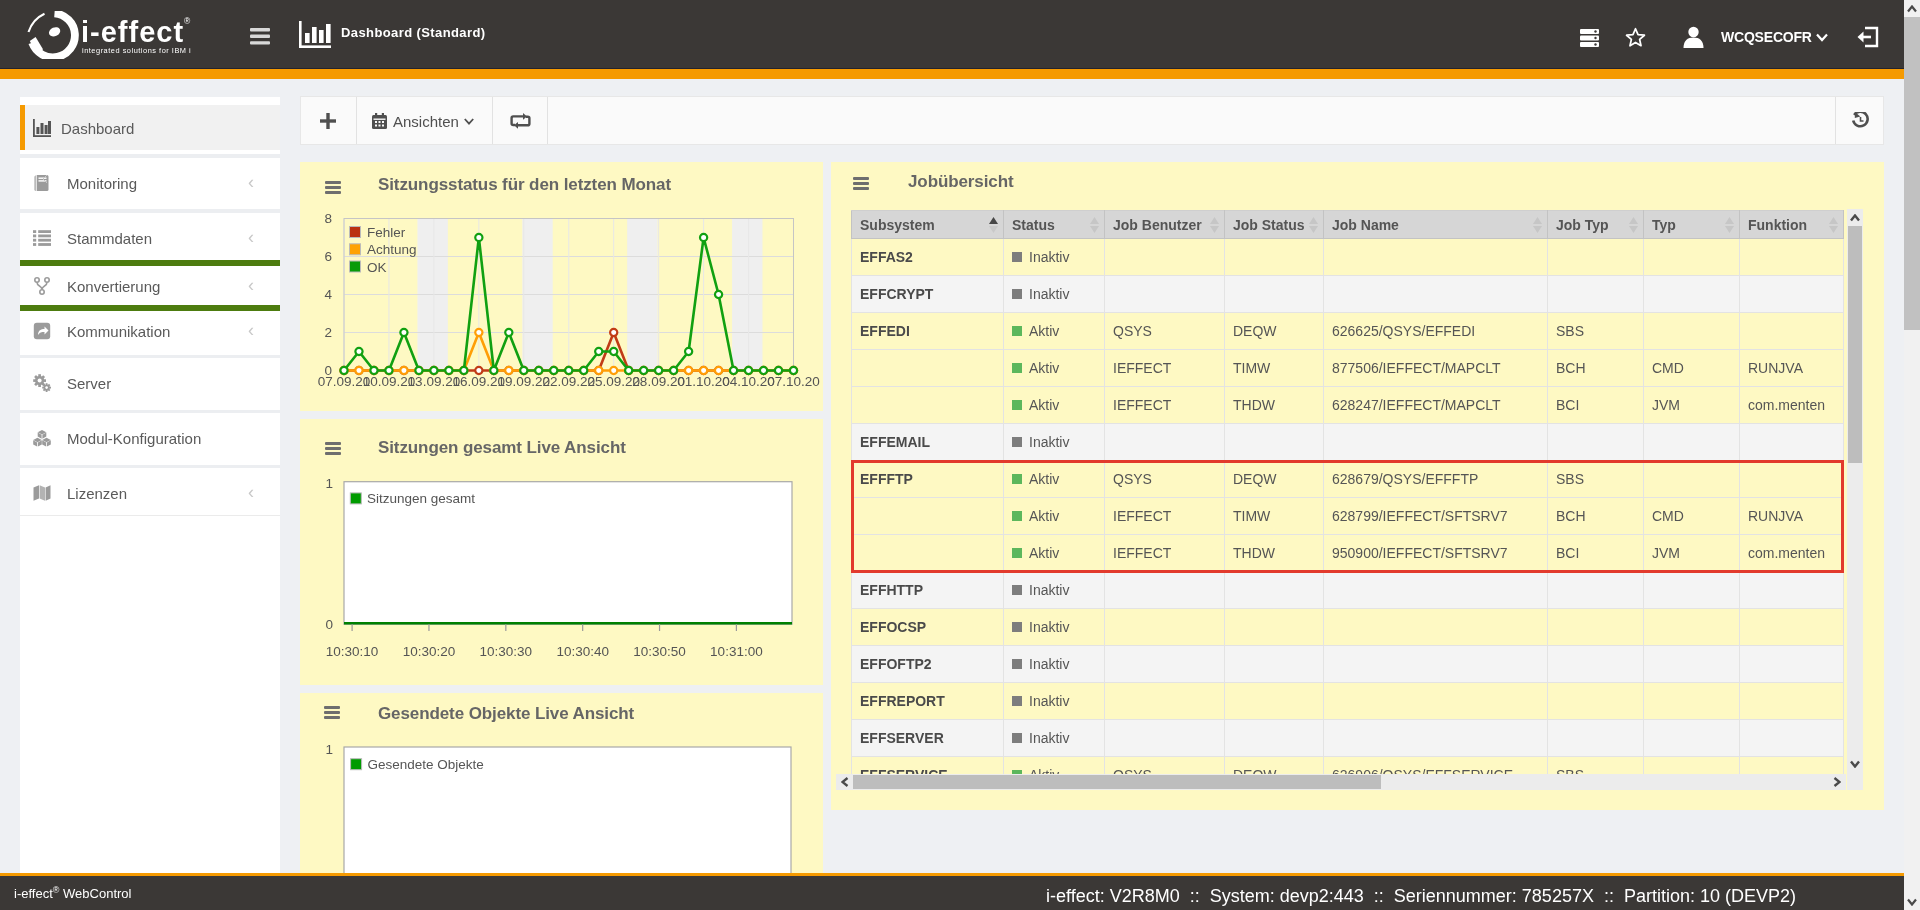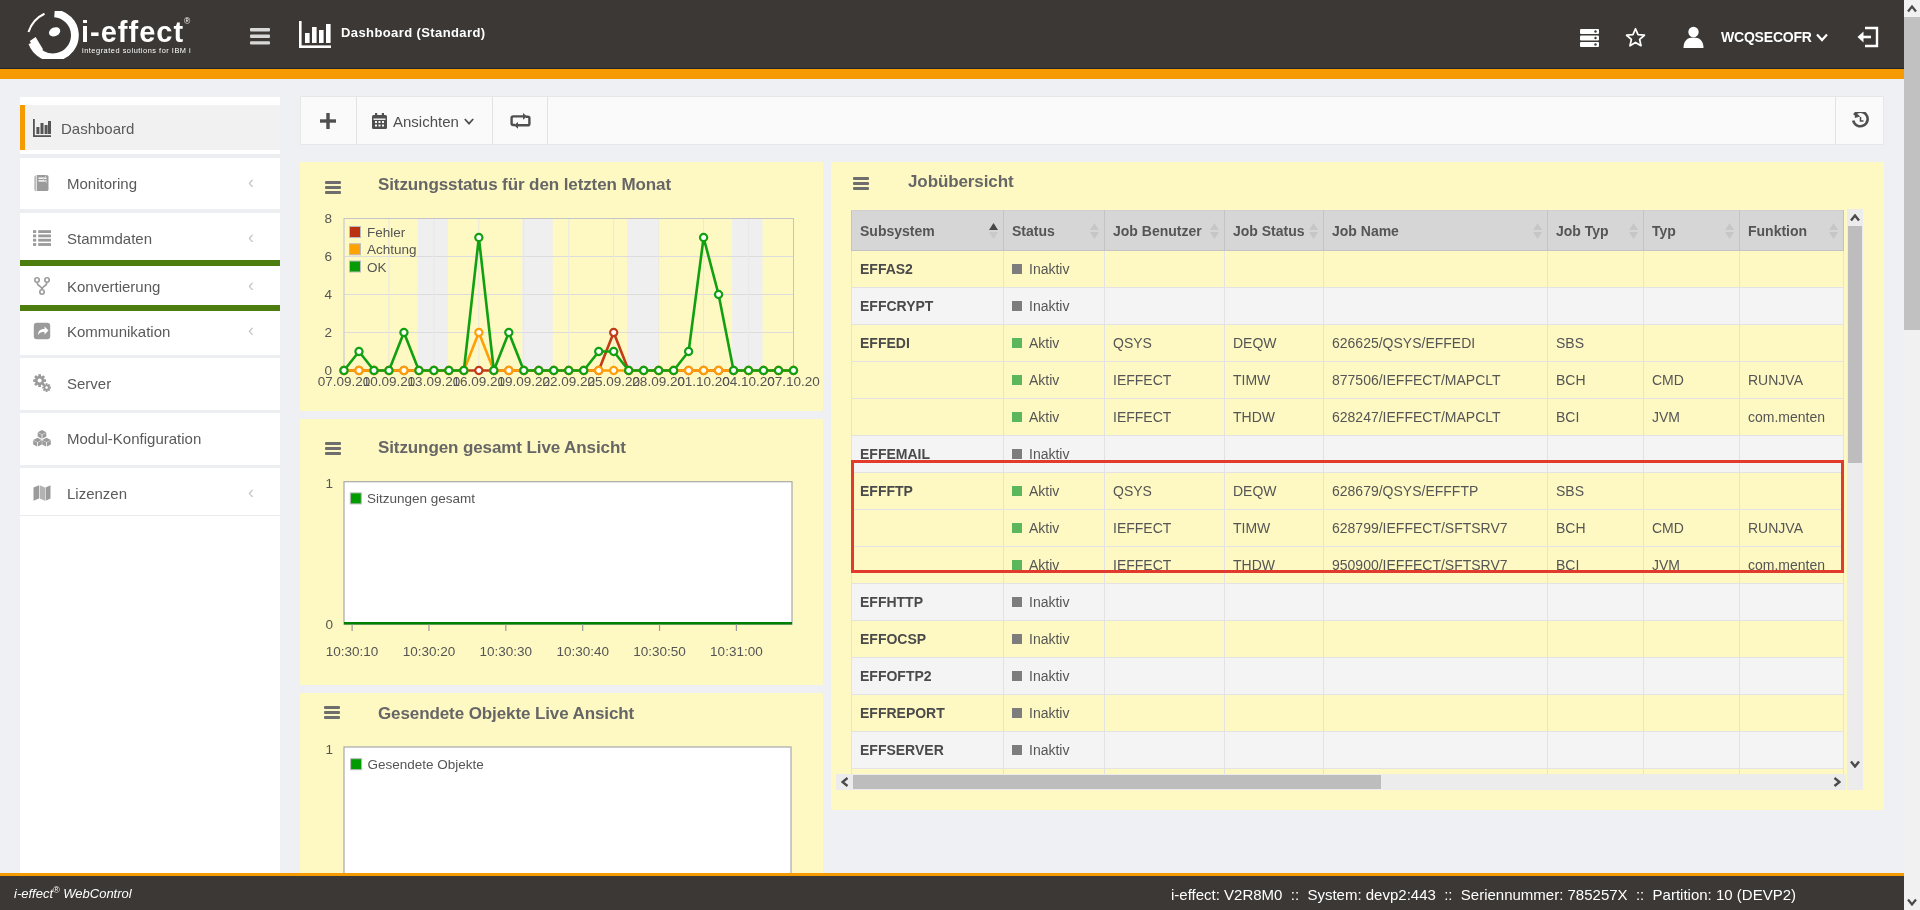--- a/index.html
+++ b/index.html
@@ -25,21 +25,21 @@
 
 #toolbar { position:absolute; left:300px; top:96px; width:1584px; height:49px; background:#fafafa; border:1px solid #e7e7e7; }
 .tb-sep { position:absolute; top:0; width:1px; height:47px; background:#e2e2e2; }
 
 .panel { position:absolute; background:#fef9c3; }
 .p-ham { position:absolute; width:16px; height:14px; }
 .p-ham div { height:3px; background:#6e6e6e; border-radius:1px; margin-bottom:2px; }
 .p-title { position:absolute; font-size:17px; font-weight:bold; color:#666; letter-spacing:-0.1px; }
 
 #jobtable { position:absolute; left:20px; top:48px; font-size:14px; color:#555; border-collapse:collapse; table-layout:fixed; }
-#jobtable th { background:#d6d6d6; font-weight:bold; color:#555; text-align:left; height:40px; padding:0 0 0 8px; border:1px solid #c3c3c3; border-top:1px solid #cfcfcf; position:relative; font-size:14px; }
+#jobtable th { background:#d6d6d6; font-weight:bold; color:#555; text-align:left; height:28px; padding:0 0 0 8px; border:1px solid #c3c3c3; border-top:1px solid #cfcfcf; position:relative; font-size:14px; }
 #jobtable td { height:37px; padding:0 0 0 8px; border:1px solid #e3e3e3; vertical-align:middle; white-space:nowrap; overflow:hidden; }
 #jobtable tr.g td { background:#f4f4f4; }
 #jobtable td.sub { font-weight:bold; color:#4a4a4a; }
 .sq { display:inline-block; width:10px; height:10px; margin-right:7px; }
 .sq.on { background:#5cb75c; }
 .sq.off { background:#7d7d7d; }
 .sorticons { position:absolute; right:4px; top:50%; transform:translateY(-50%); width:11px; height:17px; }
 
 #footer { position:absolute; left:0; top:873px; width:1904px; height:37px; background:#3b3836; border-top:3px solid #f59a01; color:#fff; font-size:13px; }
 
@@ -674,22 +674,22 @@
         <path d="M6.5 1 L1.5 5 L6.5 9" fill="none" stroke="#4a4a4a" stroke-width="2.4"></path>
       </svg>
     <div style="position:absolute; left:17px; top:1px; width:528px; height:14px; background:#bdbdbd;"></div>
     <svg style="position:absolute; left:997px; top:3px;" width="8" height="10" viewBox="0 0 8 10">
         <path d="M1.5 1 L6.5 5 L1.5 9" fill="none" stroke="#4a4a4a" stroke-width="2.4"></path>
       </svg>
   </div>
 </div>
 
 <div id="footer">
-  <div style="position:absolute; left:14px; top:9px;font-style:italic;">i-effect<span style="font-size:9px; vertical-align:super;">®</span> WebControl</div>
-  <div style="position:absolute; right:108px; top:10px; font-size:15px;">i-effect: V2R8M0&nbsp;&nbsp;::&nbsp;&nbsp;System: devp2:443&nbsp;&nbsp;::&nbsp;&nbsp;Seriennummer: 785257X&nbsp;&nbsp;::&nbsp;&nbsp;Partition: 10 (DEVP2)</div>
+  <div style="position:absolute; left:14px; top:9px;">i-effect<span style="font-size:9px; vertical-align:super;">®</span> WebControl</div>
+  <div style="position:absolute; right:108px; top:10px; font-size:18px;">i-effect: V2R8M0&nbsp;&nbsp;::&nbsp;&nbsp;System: devp2:443&nbsp;&nbsp;::&nbsp;&nbsp;Seriennummer: 785257X&nbsp;&nbsp;::&nbsp;&nbsp;Partition: 10 (DEVP2)</div>
 </div>
 <div id="pagesb">
   <svg style="position:absolute; left:3px; top:5px;" width="10" height="8" viewBox="0 0 10 8">
       <path d="M1 6.5 L5 1.5 L9 6.5" fill="none" stroke="#4a4a4a" stroke-width="2.2"></path>
     </svg>
   <div class="thumb"></div>
   <svg style="position:absolute; left:3px; top:898px;" width="10" height="8" viewBox="0 0 10 8">
       <path d="M1 1.5 L5 6.5 L9 1.5" fill="none" stroke="#4a4a4a" stroke-width="2.2"></path>
     </svg>
 </div>

